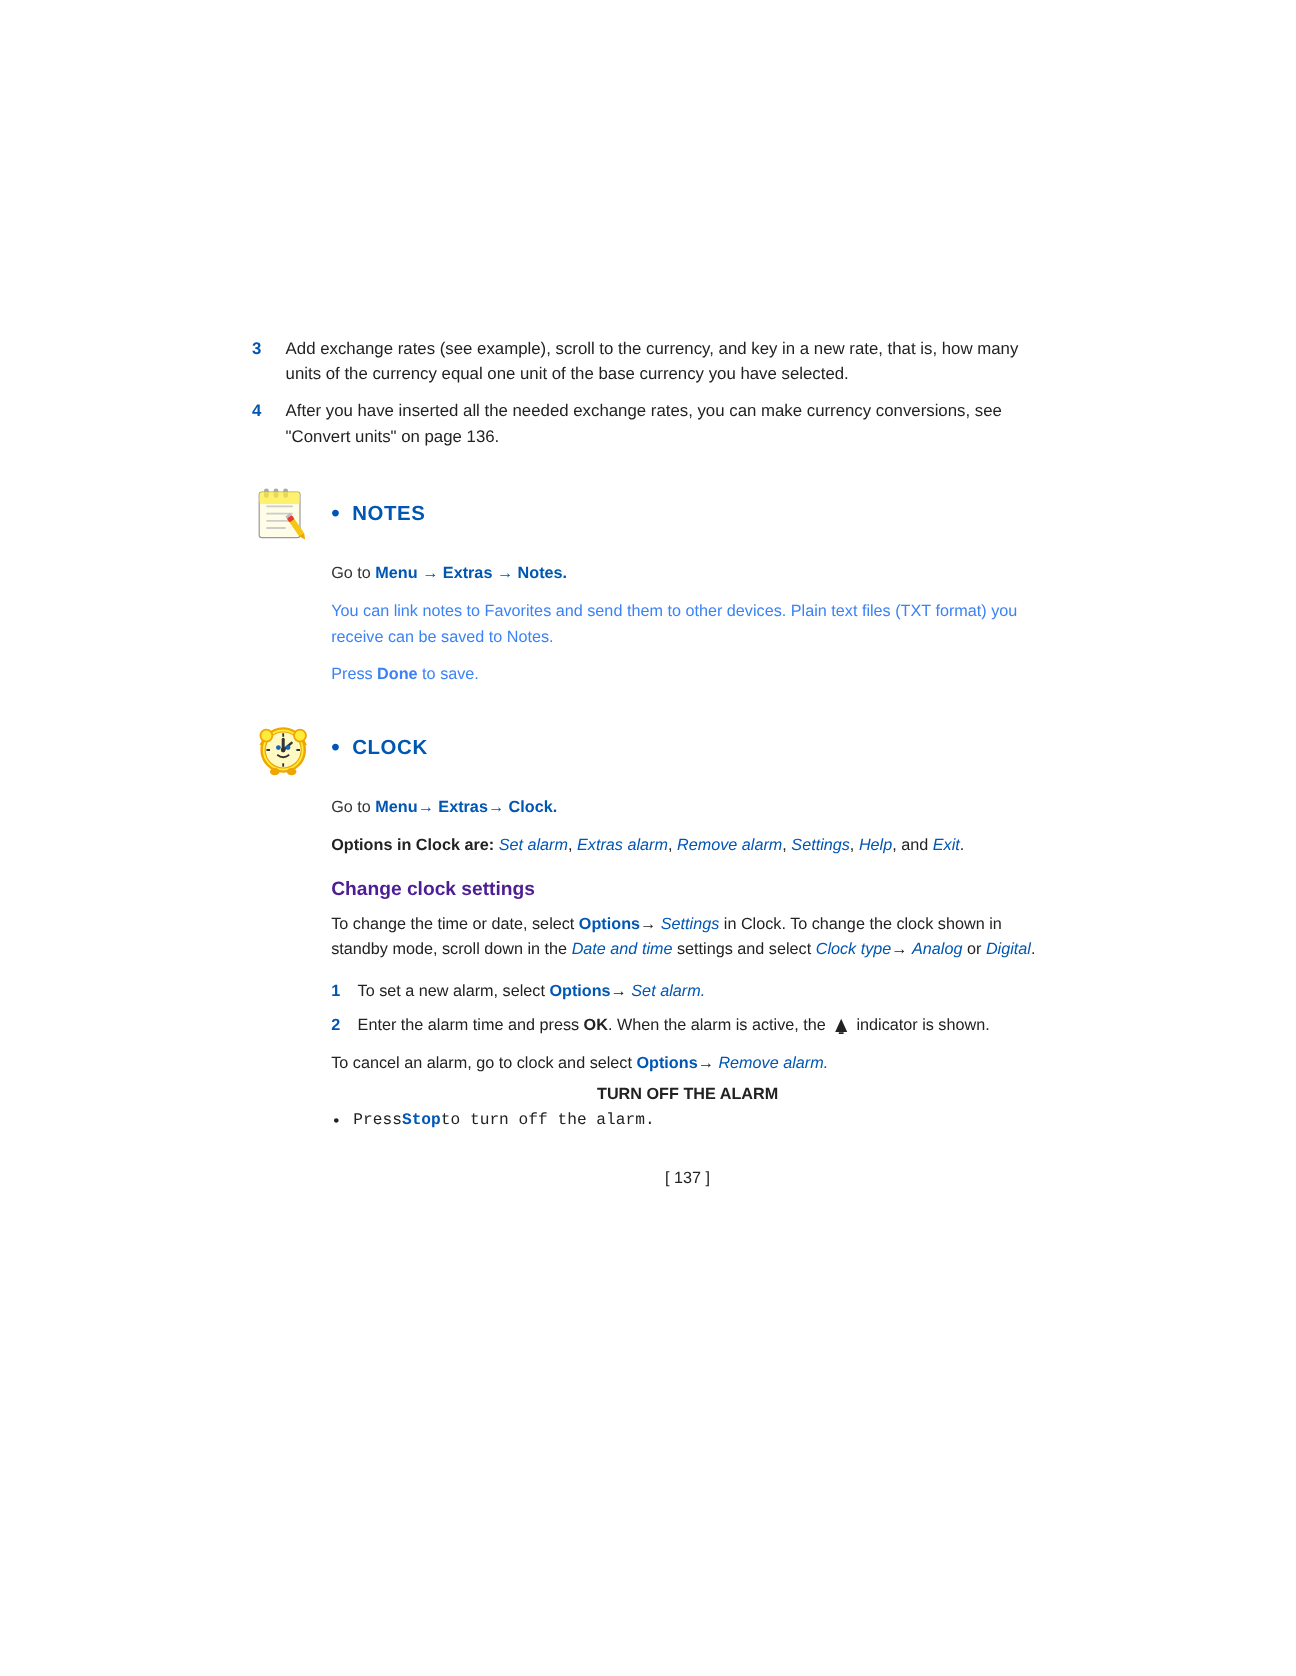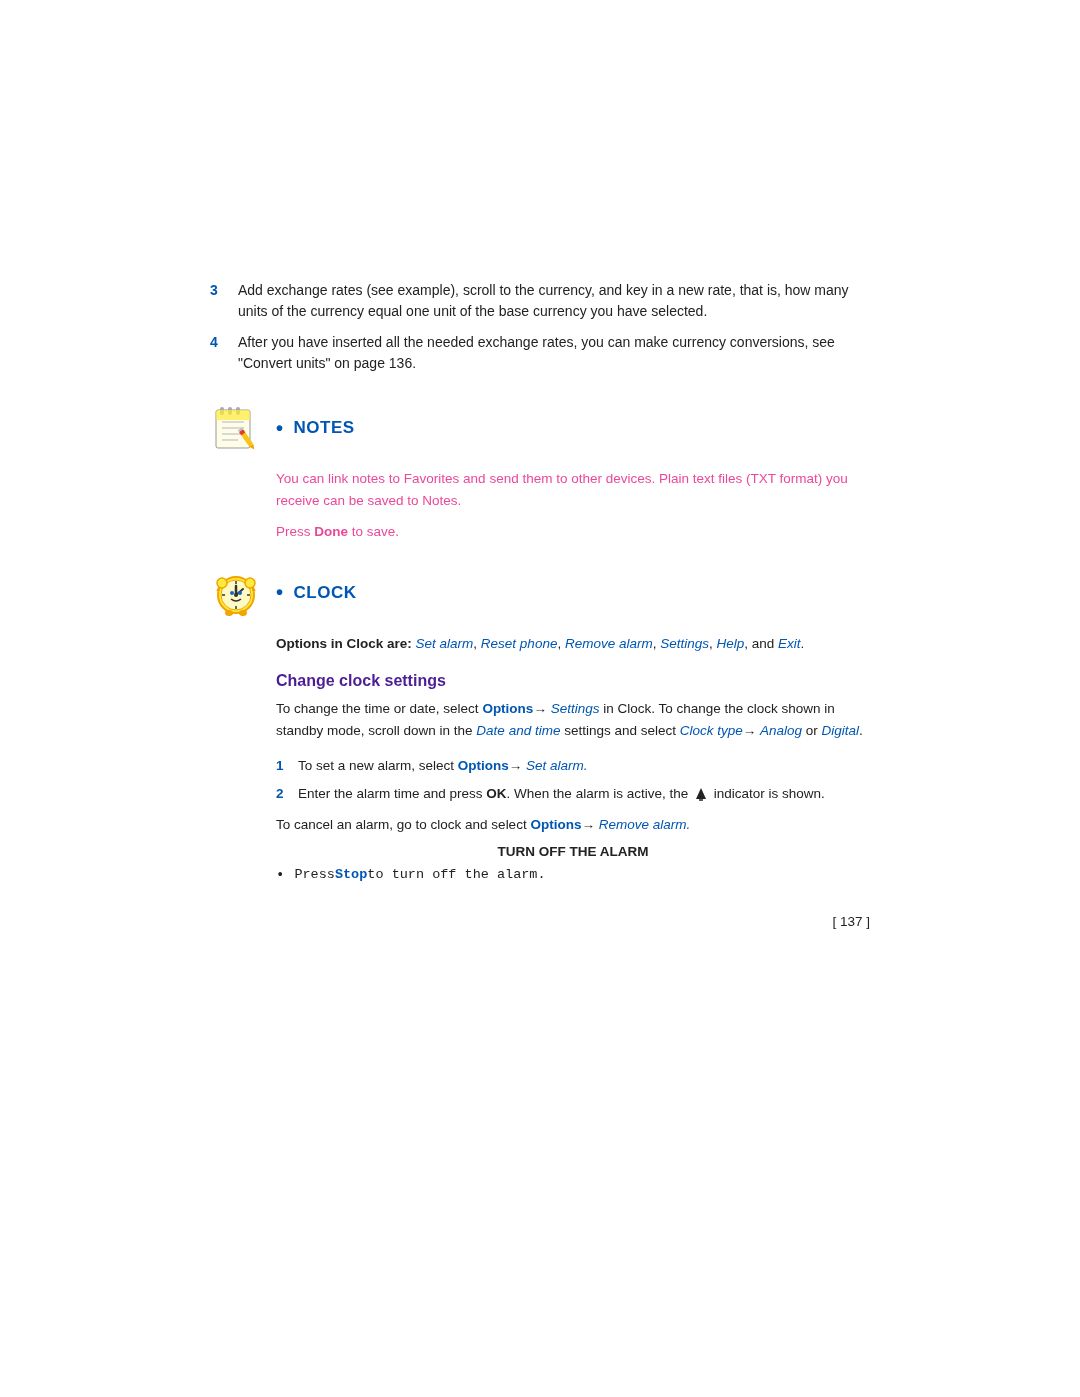--- a/index.html
+++ b/index.html
@@ -98,21 +98,21 @@
       line-height: 1.5;
     }
 
     .nav-path .bold-blue {
       font-weight: bold;
       color: #0056b3;
     }
 
     .section-text {
       font-size: 13.5px;
-      color: #ec4899;
+      color: #3b82f6;
       line-height: 1.6;
       margin-bottom: 10px;
     }
 
     .italic-blue {
       color: #0056b3;
       font-style: italic;
     }
 
     .bold-blue {
@@ -195,21 +195,21 @@
     .turn-off-heading {
       font-size: 13.5px;
       font-weight: bold;
       color: #222;
       margin-bottom: 6px;
       text-align: center;
     }
 
     
     .page-number {
-      text-align: right;
+      text-align: center;
       font-size: 13.5px;
       color: #222;
       margin-top: 28px;
       padding-left: 66px;
     }
 
     
     .notes-icon {
       width: 52px;
       height: 52px;
@@ -269,20 +269,23 @@
           <rect x="34" y="24" width="5" height="2" fill="#bbb"></rect>
         </g>
       </svg>
       <div class="bullet-title">
         <span class="bullet-dot">•</span>
         <span>NOTES</span>
       </div>
     </div>
 
     <div class="section-body">
+      <p class="nav-path">
+        <span>Go to </span><span class="bold-blue">Menu</span><span class="bold-blue"> → </span><span class="bold-blue">Extras</span><span class="bold-blue"> → </span><span class="bold-blue">Notes.</span>
+      </p>
       <p class="section-text">You can link notes to Favorites and send them to other devices. Plain text files (TXT format) you receive can be saved to Notes.</p>
       <p class="section-text">
         Press <strong>Done</strong> to save.
       </p>
     </div>
 
     <div class="section-header">
 
       <svg class="clock-icon section-icon" viewBox="0 0 52 52" xmlns="http://www.w3.org/2000/svg">
 
@@ -315,22 +318,25 @@
 
         <path d="M 21 32 Q 26 36 31 32" stroke="#333" stroke-width="1.5" fill="none"></path>
       </svg>
       <div class="bullet-title">
         <span class="bullet-dot">•</span>
         <span>CLOCK</span>
       </div>
     </div>
 
     <div class="section-body">
+      <p class="nav-path">
+        <span>Go to </span><span class="bold-blue">Menu</span><span class="bold-blue">→ </span><span class="bold-blue">Extras</span><span class="bold-blue">→ </span><span class="bold-blue">Clock.</span>
+      </p>
       <p class="options-text">
-        <strong>Options in Clock are:</strong> <span class="italic-blue">Set alarm</span>, <span class="italic-blue">Reset phone</span>, <span class="italic-blue">Remove alarm</span>, <span class="italic-blue">Settings</span>, <span class="italic-blue">Help</span>, and <span class="italic-blue">Exit</span>.
+        <strong>Options in Clock are:</strong> <span class="italic-blue">Set alarm</span>, <span class="italic-blue">Extras alarm</span>, <span class="italic-blue">Remove alarm</span>, <span class="italic-blue">Settings</span>, <span class="italic-blue">Help</span>, and <span class="italic-blue">Exit</span>.
       </p>
     </div>
 
     <h3 class="sub-heading">Change clock settings</h3>
     <div class="sub-section-body">
       <p class="sub-section-text">
         To change the time or date, select <strong class="bold-blue">Options</strong>→ <span class="italic-blue">Settings</span> in Clock. To change the clock shown in standby mode, scroll down in the <span class="italic-blue">Date and time</span> settings and select <span class="italic-blue">Clock type</span>→ <span class="italic-blue">Analog</span> or <span class="italic-blue">Digital</span>.
       </p>
     </div>
 

